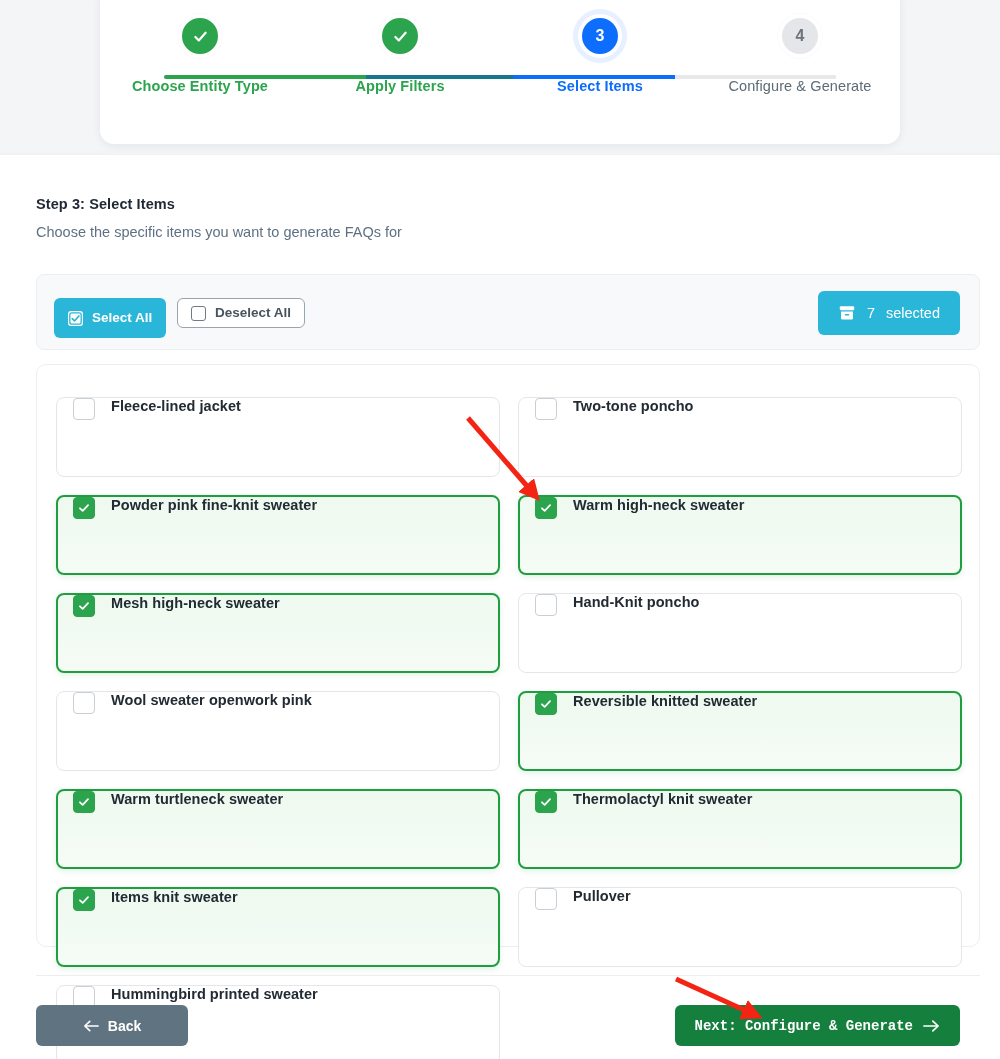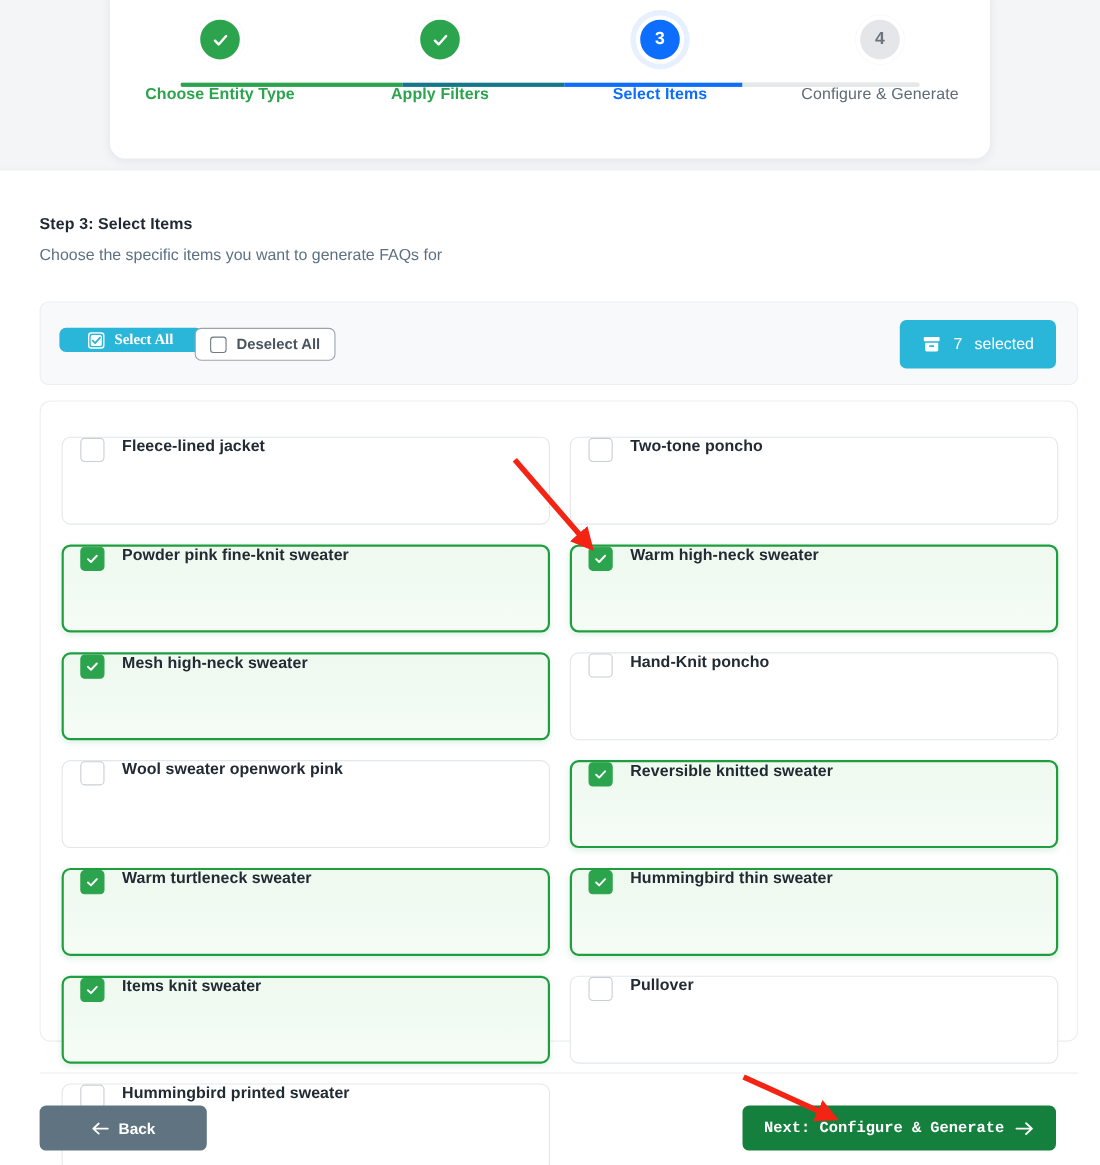--- a/index.html
+++ b/index.html
@@ -99,22 +99,22 @@
     border-radius: 8px;
   }
   .btn {
     display: inline-flex; align-items: center; gap: 9px;
     border-radius: 6px; font-size: 13.5px; font-weight: 700;
     cursor: pointer; user-select: none; line-height: 1;
     font-family: inherit;
   }
   .btn-select-all {
     position: absolute; left: 17px; top: 23px;
-    height: 22px; padding: 0 26px;
-    background: #29b6d8; color: #ffffff; border: none; font-family: Liberation Serif, serif;
+    height: 40px; padding: 0 14px;
+    background: #29b6d8; color: #ffffff; border: none;
   }
   .btn-deselect-all {
     position: absolute; left: 124px; top: 23px;
     height: 30px; padding: 0 13px;
     background: #ffffff; color: #48545e;
     border: 1px solid #9aa4ad;
     margin-left: 16px;
   }
   .chk-glyph {
     width: 15px; height: 15px; border-radius: 3px;
@@ -345,21 +345,21 @@
             </svg>
           </span>
           <span class="item-label">Warm turtleneck sweater</span>
         </div>
         <div class="item selected">
           <span class="item-box on">
             <svg width="14" height="14" viewBox="0 0 16 16">
               <path d="M3.4 8.3 L6.5 11.3 L12.6 4.8" fill="none" stroke="#ffffff" stroke-width="2" stroke-linecap="round" stroke-linejoin="round"></path>
             </svg>
           </span>
-          <span class="item-label">Hummingbird thin sweater</span>
+          <span class="item-label">Thermolactyl knit sweater</span>
         </div>
         <div class="item selected">
           <span class="item-box on">
             <svg width="14" height="14" viewBox="0 0 16 16">
               <path d="M3.4 8.3 L6.5 11.3 L12.6 4.8" fill="none" stroke="#ffffff" stroke-width="2" stroke-linecap="round" stroke-linejoin="round"></path>
             </svg>
           </span>
           <span class="item-label">Items knit sweater</span>
         </div>
         <div class="item">

